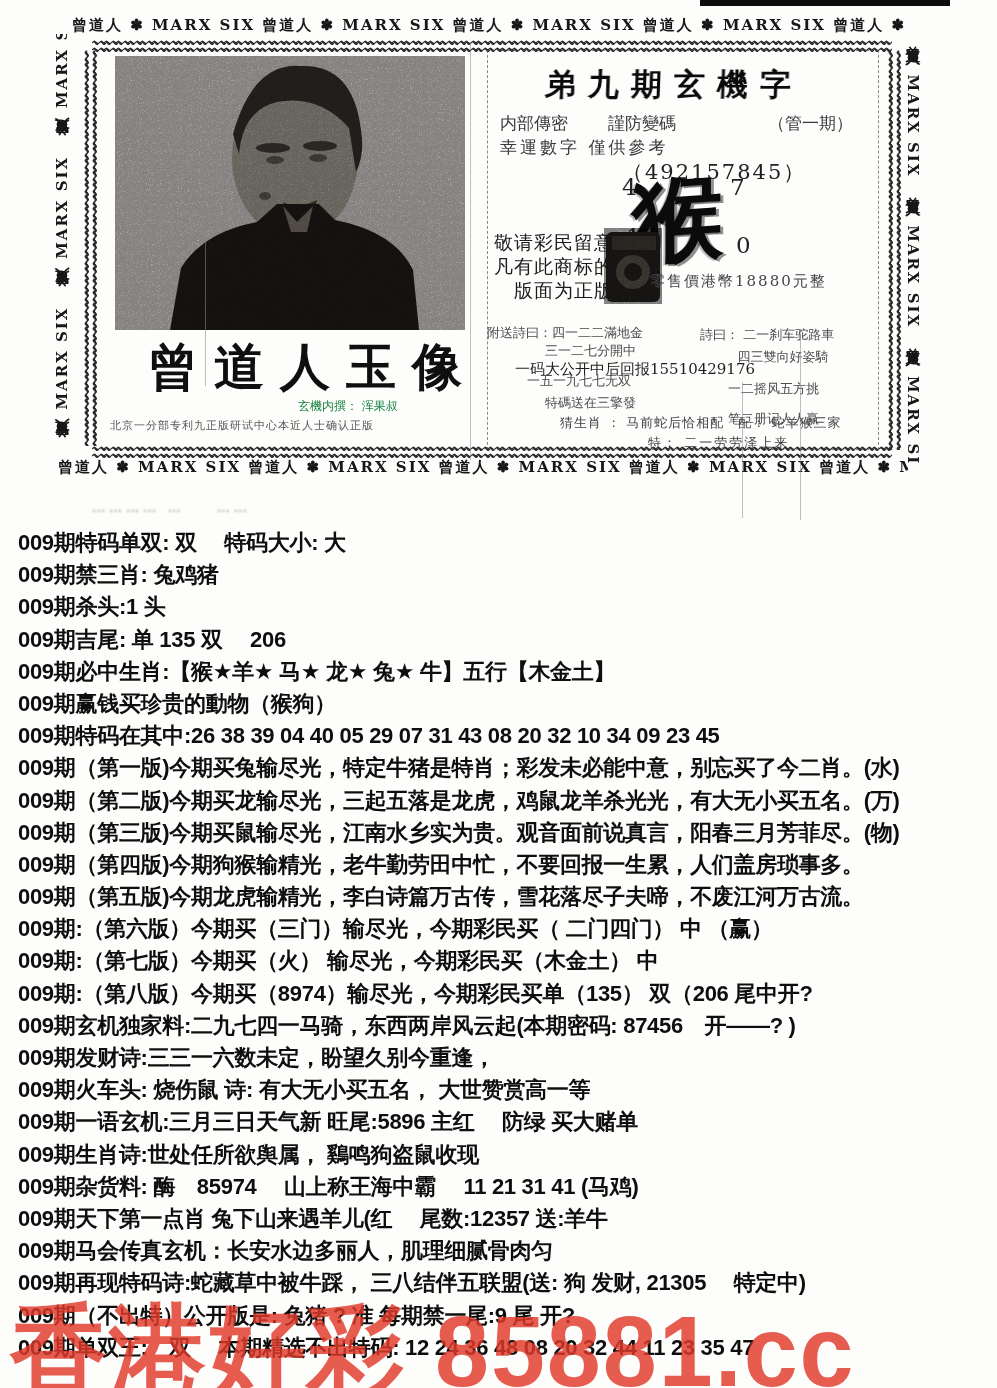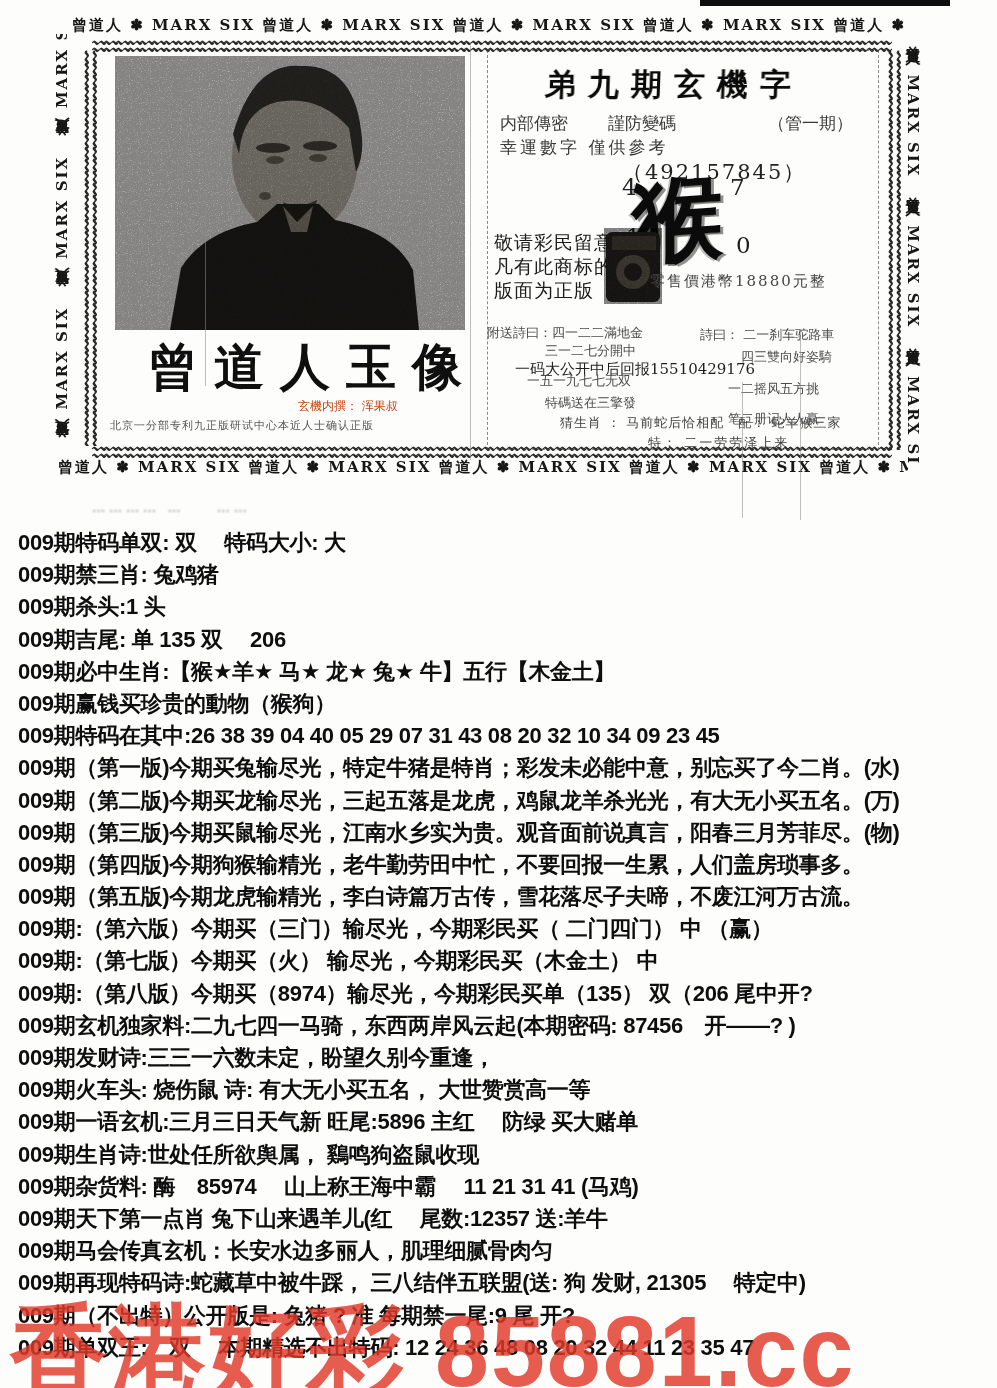--- a/index.html
+++ b/index.html
@@ -23,21 +23,21 @@
   .wave-v{writing-mode:vertical-rl;line-height:9px;width:10px;}
   .wave-left1{left:80px;top:50px;height:396px;}
   .wave-left2{left:88px;top:50px;height:396px;}
   .wave-right1{left:884px;top:50px;height:400px;}
   .wave-right2{left:892px;top:50px;height:400px;}
   
   .photo{position:absolute;left:115px;top:56px;width:350px;height:274px;}
   .photo-title{position:absolute;left:148px;top:334px;width:330px;height:50px;
       font-family:"DejaVu Serif","Liberation Serif",serif;font-weight:700;font-size:50px;
       letter-spacing:16px;color:#0f0f0f;white-space:nowrap;}
-  .photo-credit{position:absolute;left:298px;top:398px;font-size:12px;color:#c2410c;
+  .photo-credit{position:absolute;left:298px;top:398px;font-size:12px;color:#15803d;
       font-family:"DejaVu Serif",serif;filter:blur(.3px);}
   .photo-note{position:absolute;left:110px;top:418px;font-size:11px;color:#555;
       font-family:Liberation Sans, sans-serif;filter:blur(.5px);letter-spacing:1px;}
   
   .dashed-box{position:absolute;left:487px;top:50px;width:390px;height:398px;
       border:1px dashed #4a4a4a;opacity:.65;}
   .info-title{position:absolute;left:545px;top:64px;font-family:"DejaVu Serif",serif;
       font-weight:900;font-size:31px;letter-spacing:12px;color:#0a0a0a;white-space:nowrap;
       transform:skewX(-2deg);filter:blur(.2px);}
   .info-row{position:absolute;font-family:"DejaVu Serif",serif;color:#3a3a3a;font-size:17px;}
@@ -47,33 +47,33 @@
   .r2{left:500px;top:136px;letter-spacing:3px;}
   .lucky{position:absolute;left:622px;top:158px;font-size:21px;color:#222;
       font-family:"DejaVu Serif",serif;letter-spacing:2px;}
   .digit{position:absolute;font-family:"DejaVu Serif",serif;font-size:23px;color:#222;}
   .d4{left:622px;top:174px;} .d7{left:730px;top:174px;}
   .d1{left:626px;top:224px;} .d0{left:736px;top:232px;}
   .zodiac{position:absolute;left:632px;top:158px;font-family:"DejaVu Serif",serif;
       font-weight:900;font-size:92px;color:#0b0b0b;transform:rotate(-4deg) skewX(-4deg);
       text-shadow:3px 2px 0 rgba(10,10,10,.45), -2px 1px 0 rgba(10,10,10,.25);}
   .notice{position:absolute;left:494px;top:230px;font-size:19px;line-height:24px;
-      color:#1c1c1c;font-family:"DejaVu Serif",serif;letter-spacing:1px;}
+      color:#1c1c1c;font-family:"DejaVu Serif",serif;letter-spacing:1px;text-align:right;}
   .stamp{position:absolute;left:604px;top:228px;width:58px;height:76px;}
   .price{position:absolute;left:650px;top:272px;font-size:15px;color:#444;
       font-family:"DejaVu Serif",serif;letter-spacing:2px;filter:blur(.3px);}
   .poems-l{position:absolute;left:487px;top:324px;font-size:13px;line-height:18px;
       color:#4c4c4c;font-family:"DejaVu Serif",serif;white-space:nowrap;filter:blur(.3px);}
   .poems-l div:nth-child(2){margin-left:58px;}
   .poems-l div:nth-child(3){font-size:15px;color:#1e1e1e;margin-left:28px;filter:none;}
   .poems-l div:nth-child(4){margin-left:40px;margin-top:-6px;}
   .poems-l div:nth-child(5){margin-left:58px;margin-top:4px;}
   .poems-r{position:absolute;left:700px;top:324px;font-size:13px;line-height:22px;
       color:#4c4c4c;font-family:"DejaVu Serif",serif;white-space:nowrap;filter:blur(.3px);}
-  .poems-r div:nth-child(2){margin-left:41px;}
+  .poems-r div:nth-child(2){margin-left:32px;text-align:center;}
   .poems-r div:nth-child(3){margin-left:28px;margin-top:10px;}
   .poems-r div:nth-child(4){margin-left:28px;margin-top:8px;}
   .hint1{position:absolute;left:560px;top:414px;font-size:13px;color:#3f3f3f;
       font-family:"DejaVu Serif",serif;letter-spacing:1px;filter:blur(.3px);}
   .hint2{position:absolute;left:600px;top:434px;font-size:13px;color:#3f3f3f;
       font-family:"DejaVu Serif",serif;letter-spacing:2px;filter:blur(.3px);padding-left:48px;}
   
   .fold{position:absolute;width:1px;background:#8a8a8a;opacity:.55;}
   .fold1{left:205px;top:56px;height:330px;}
   .fold2{left:470px;top:42px;height:418px;}

